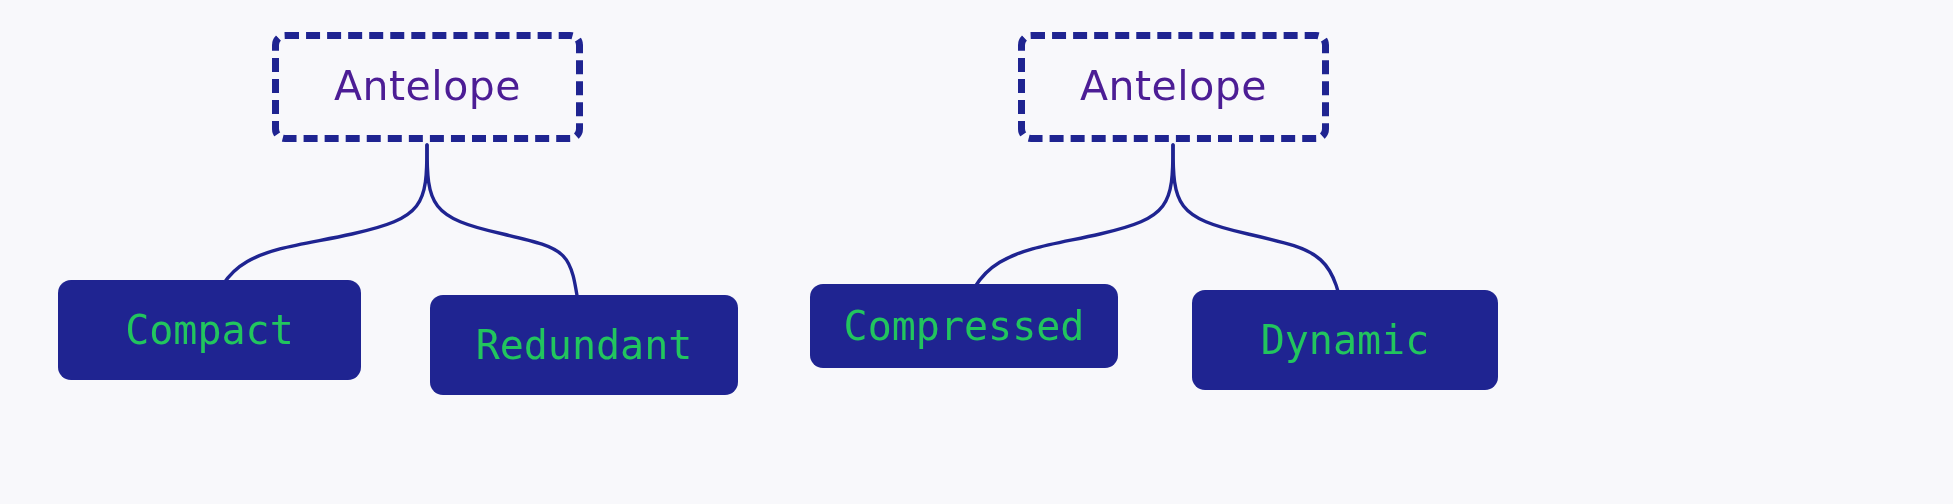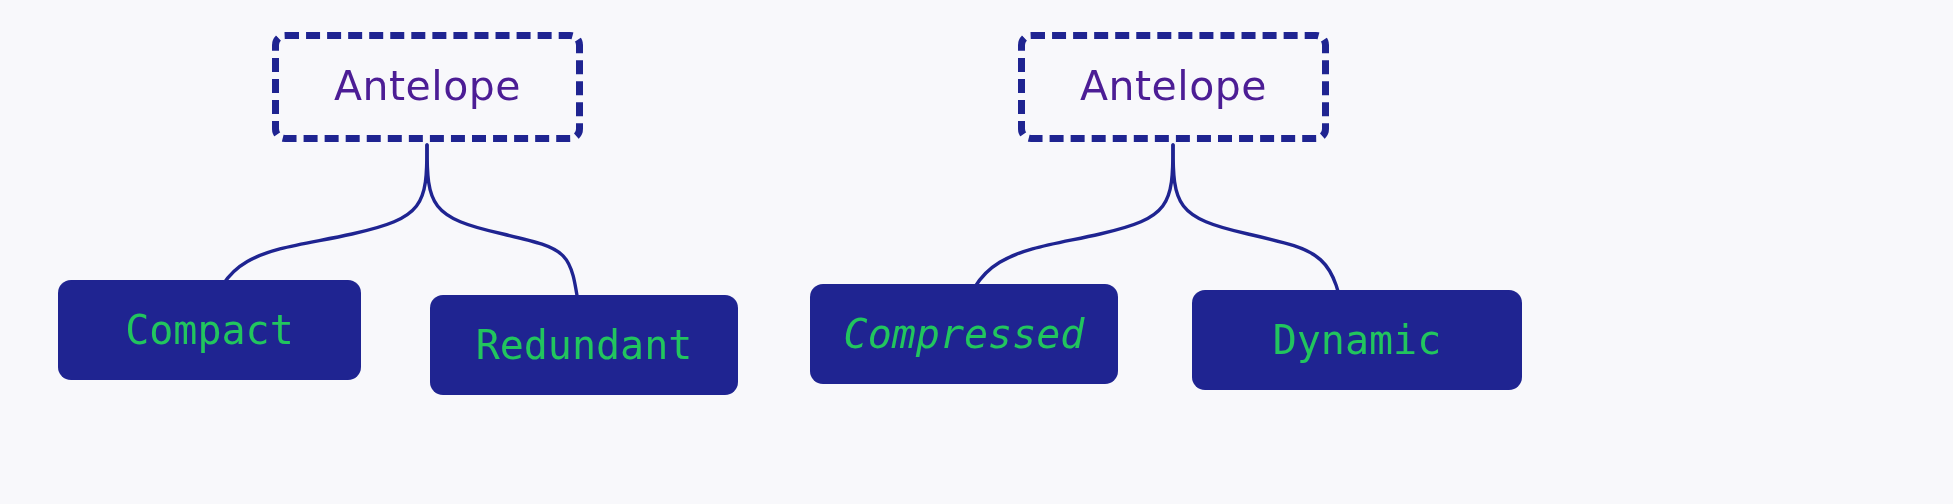--- a/index.html
+++ b/index.html
@@ -93,21 +93,21 @@
   </div>
 
   <div class="node leaf" style="left:430px; top:289px; width:308px; height:100px;margin-top:6px;">
     <span class="node-label">Redundant</span>
   </div>
 
   <div class="node root" style="left:1018px; top:32px; width:311px; height:110px;">
     <span class="node-label">Antelope</span>
   </div>
 
-  <div class="node leaf" style="left:810px; top:284px; width:308px; height:100px;font-style:italic;">
+  <div class="node leaf" style="left:810px; top:284px; width:308px; height:84px;">
     <span class="node-label">Compressed</span>
   </div>
 
-  <div class="node leaf" style="left:1192px; top:290px; width:330px; height:100px;">
+  <div class="node leaf" style="left:1192px; top:290px; width:306px; height:100px;">
     <span class="node-label">Dynamic</span>
   </div>
 
 </div>
 
 </body></html>

